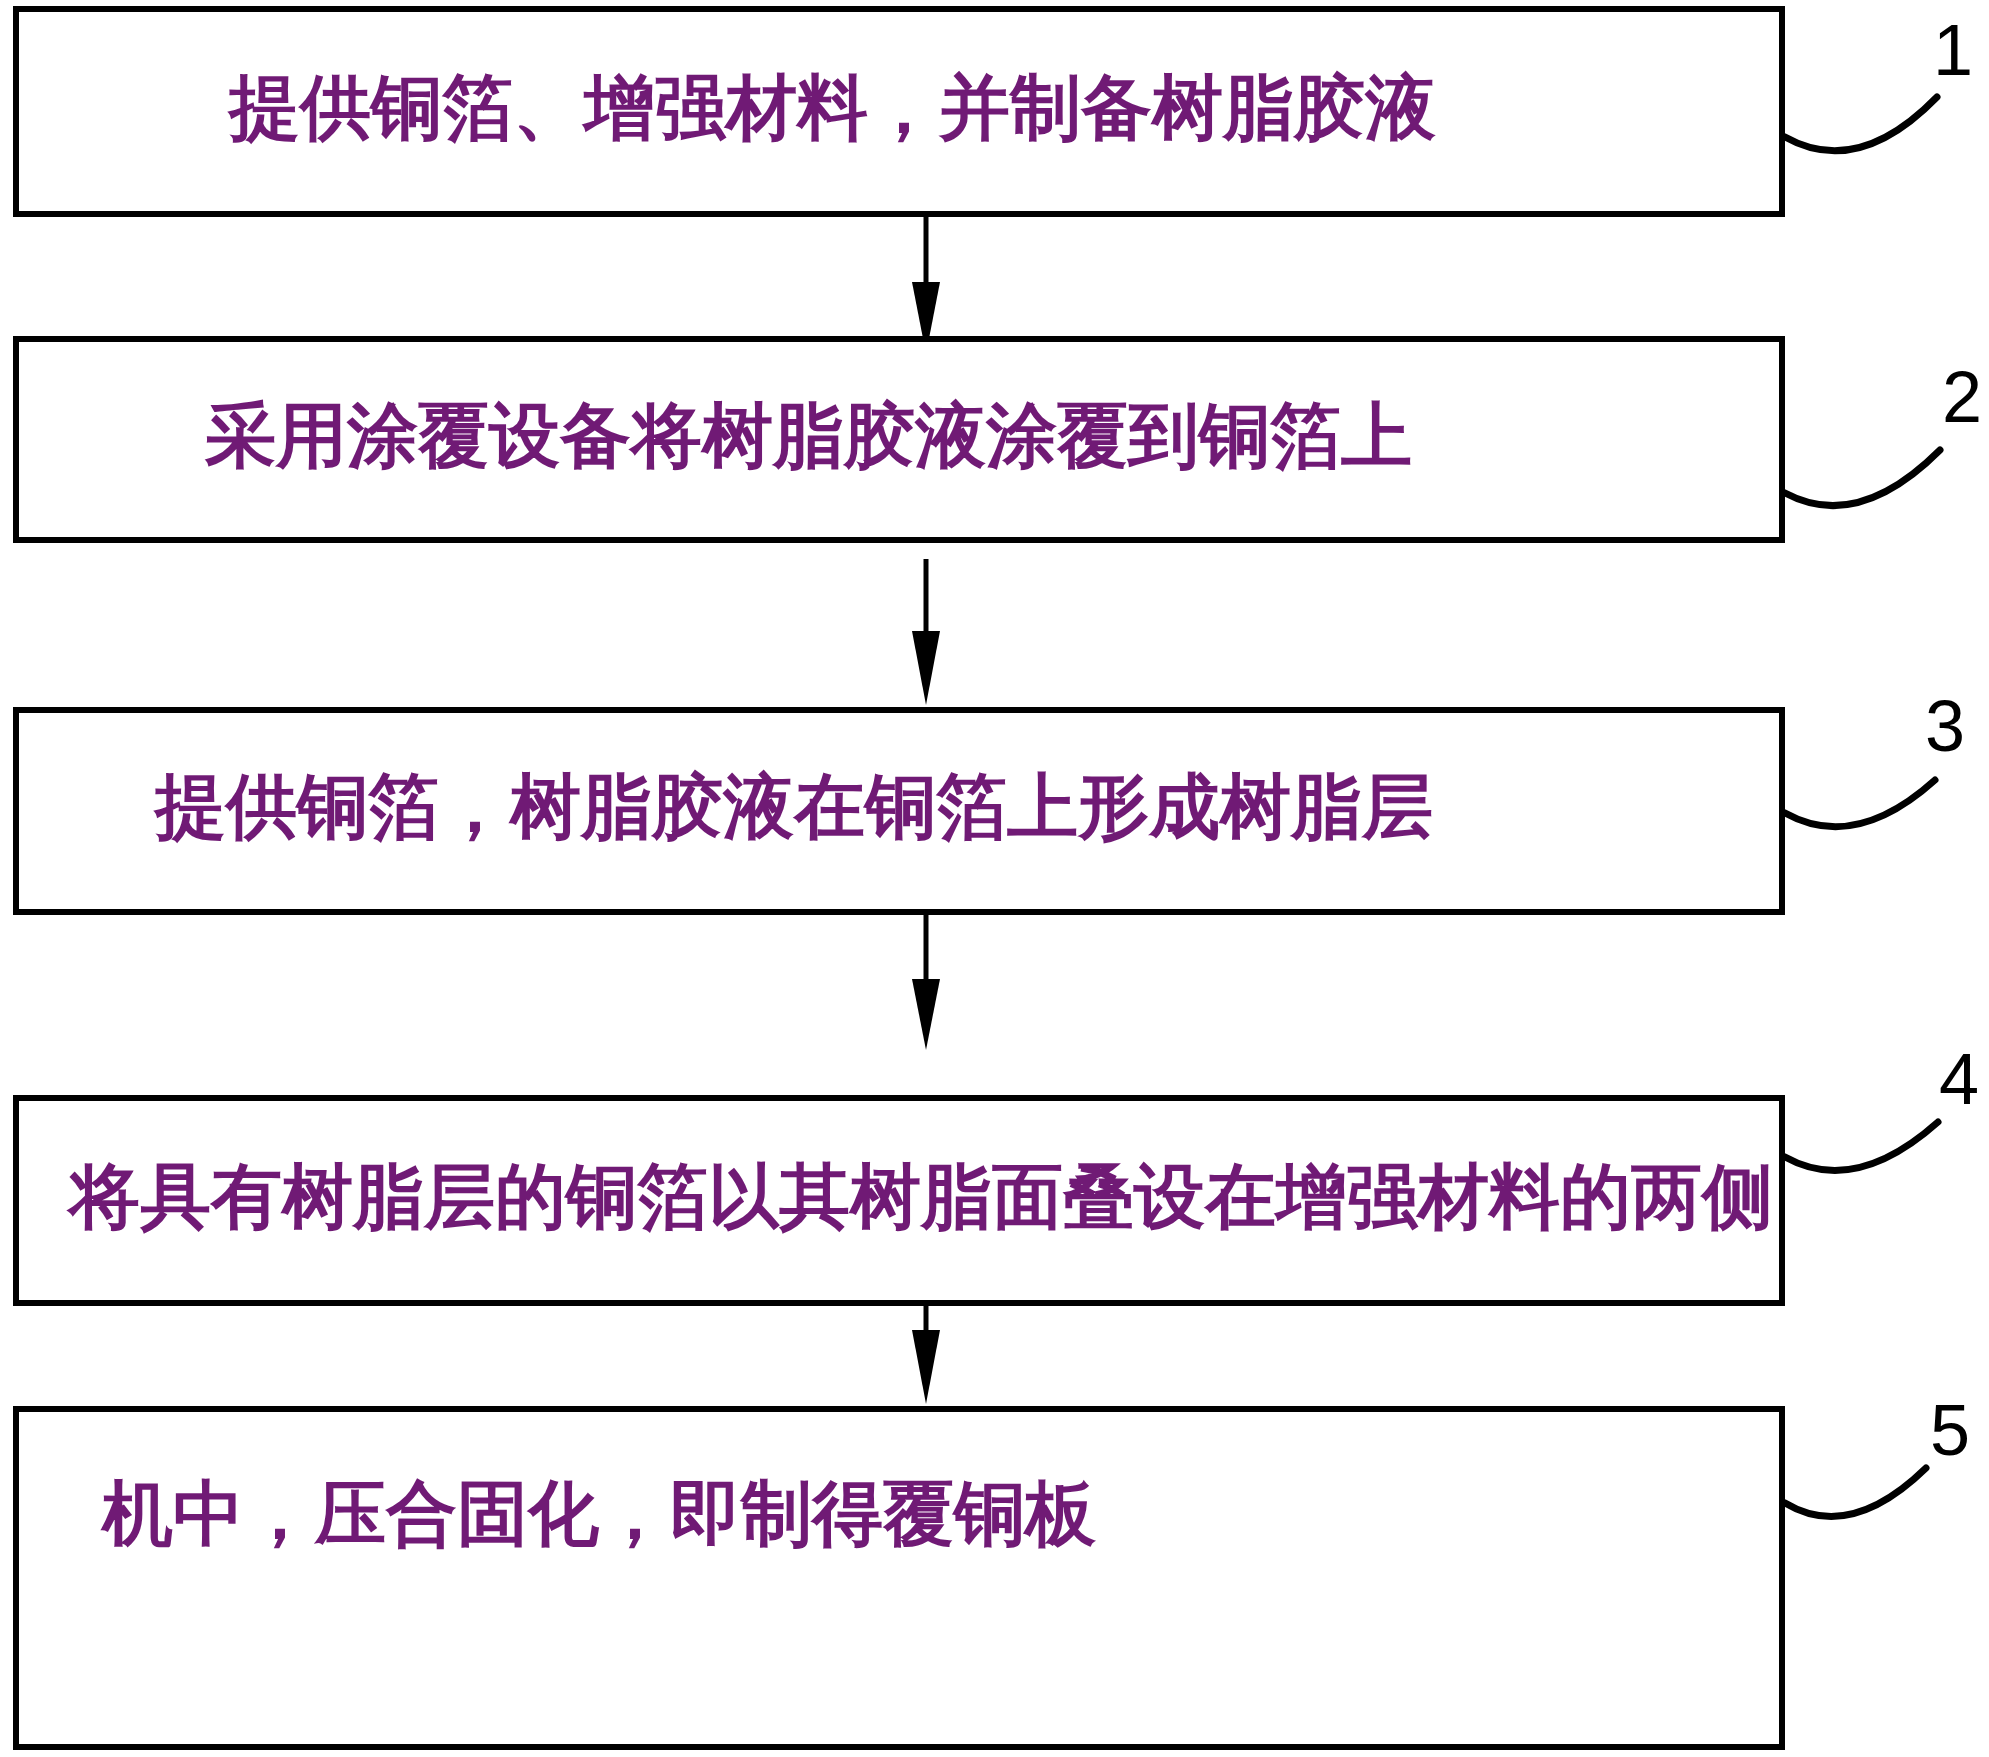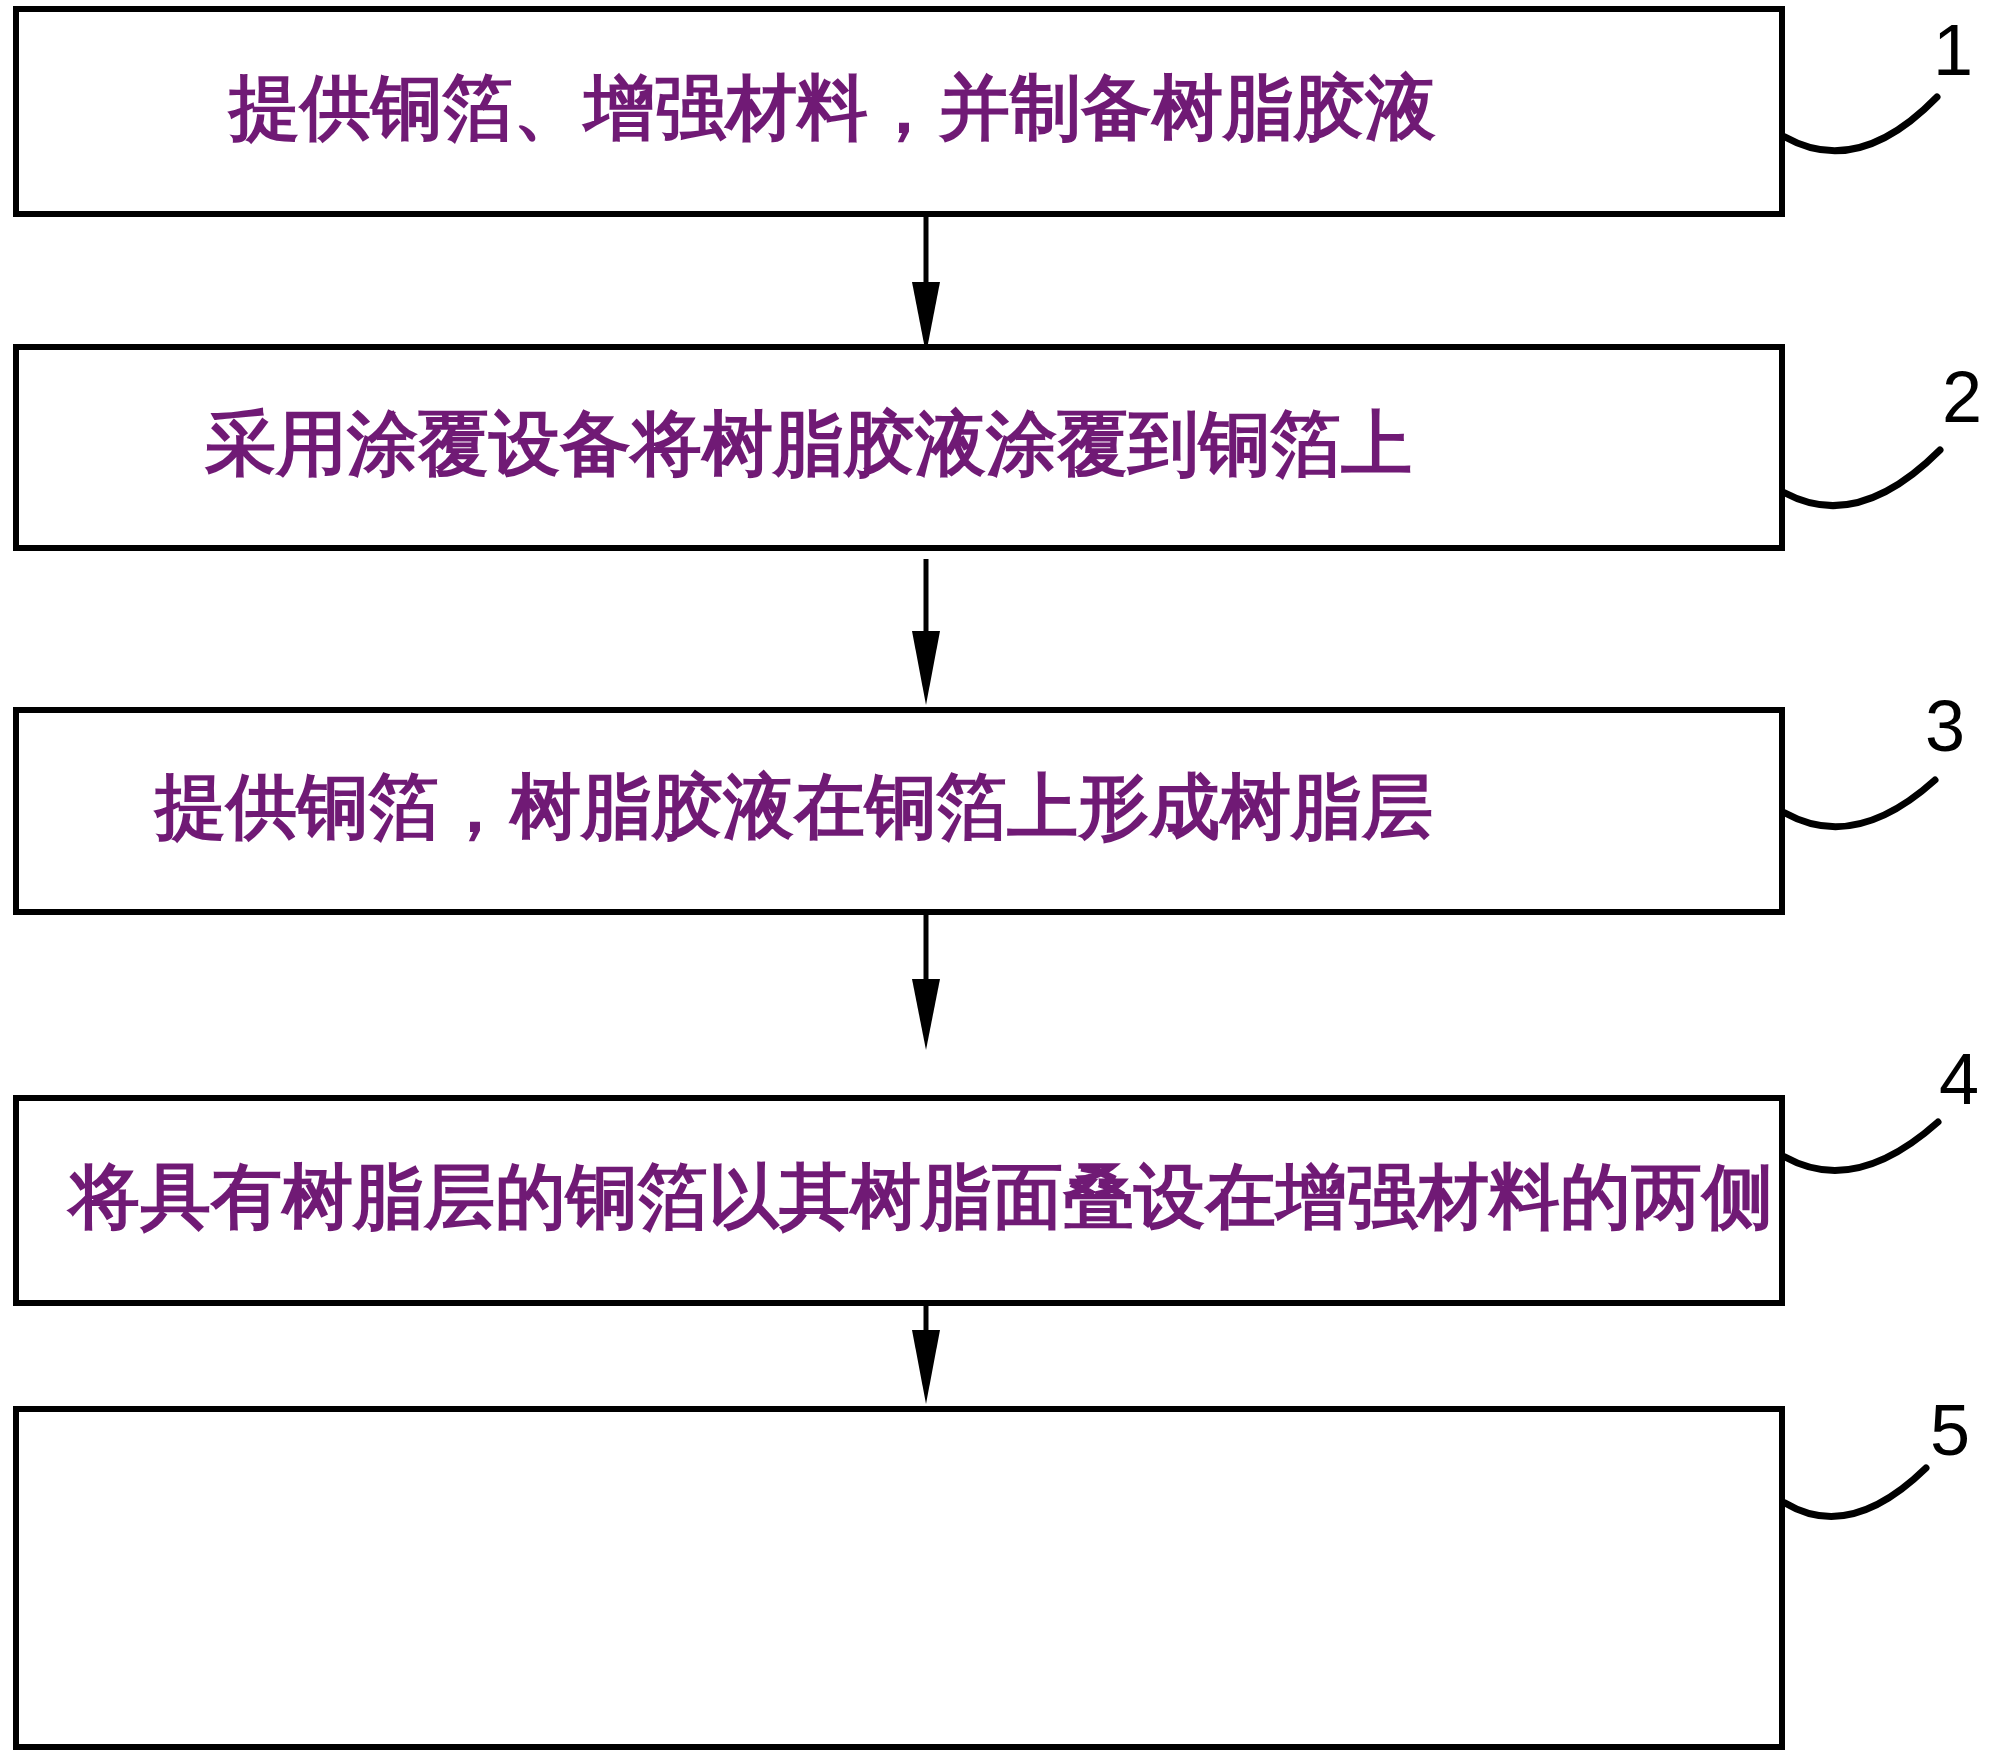--- a/index.html
+++ b/index.html
@@ -75,28 +75,29 @@
       <path d="M 1785 1157 Q 1855 1196 1938 1122" fill="none" stroke="#000000" stroke-width="7" stroke-linecap="round"></path>
       <line x1="926" x2="926" y1="1259" y2="1330" stroke="#000000" stroke-width="5"></line>
       <polygon points="912,1330 940,1330 926,1404" fill="#000000"></polygon>
       <path d="M 1785 1503 Q 1850 1542 1926 1468" fill="none" stroke="#000000" stroke-width="7" stroke-linecap="round"></path>
     </svg>
 
 <div class="flow-box" style="top: 6px; height: 211px; padding-left: 210px;">
       <div class="box-line">提供铜箔、增强材料，并制备树脂胶液</div>
     </div>
     <div class="step-num" style="left: 1953px; top: 50px;">1</div>
-    <div class="flow-box" style="top: 344px; height: 207px; padding-left: 186px;">
+    <div class="flow-box" style="top: 336px; height: 207px; padding-left: 186px;">
       <div class="box-line">采用涂覆设备将树脂胶液涂覆到铜箔上</div>
     </div>
     <div class="step-num" style="left: 1962px; top: 397px;">2</div>
     <div class="flow-box" style="top: 707px; height: 208px; padding-left: 136px;">
       <div class="box-line">提供铜箔，树脂胶液在铜箔上形成树脂层</div>
     </div>
     <div class="step-num" style="left: 1945px; top: 726px;">3</div>
     <div class="flow-box" style="top: 1095px; height: 211px; padding-left: 50px;">
       <div class="box-line">将具有树脂层的铜箔以其树脂面叠设在增强材料的两侧</div>
     </div>
     <div class="step-num" style="left: 1959px; top: 1079px;">4</div>
     <div class="flow-box two-line" style="top: 1406px; height: 344px; padding-left: 83px;">
+      <div class="box-line">机中，压合固化，即制得覆铜板</div>
     </div>
     <div class="step-num" style="left: 1950px; top: 1430px;">5</div>
   </div>
 
 </body></html>

